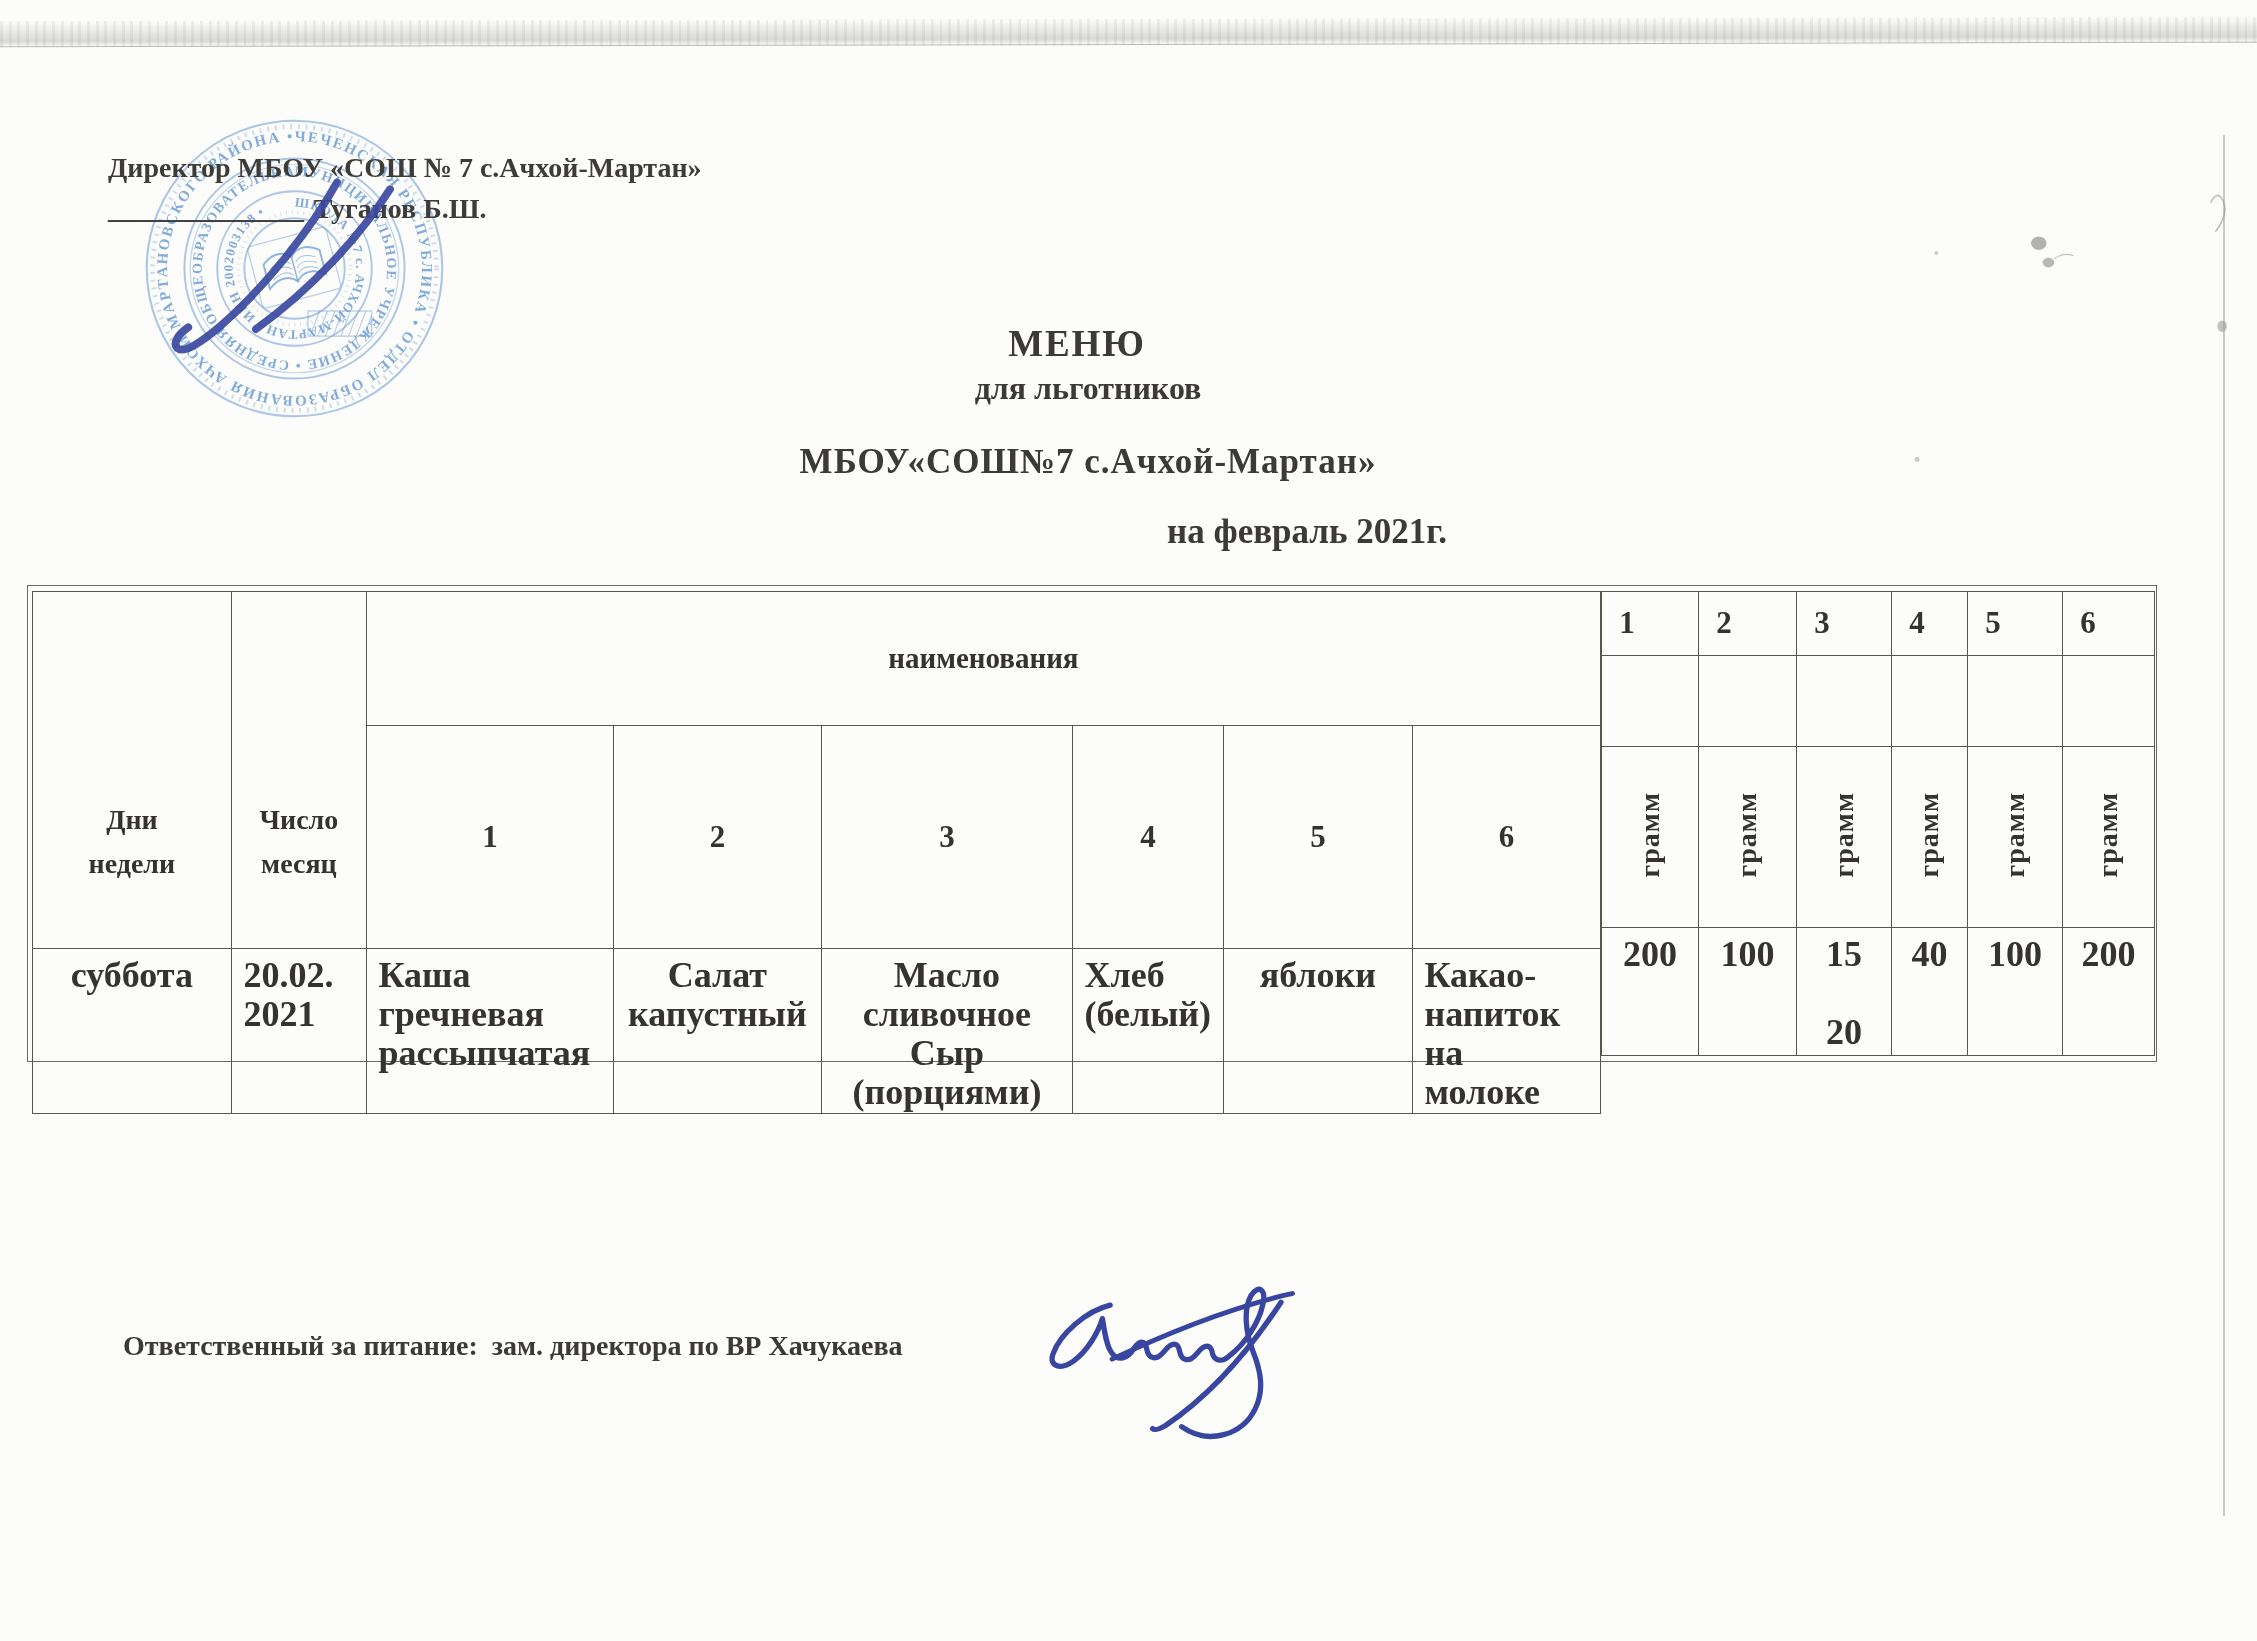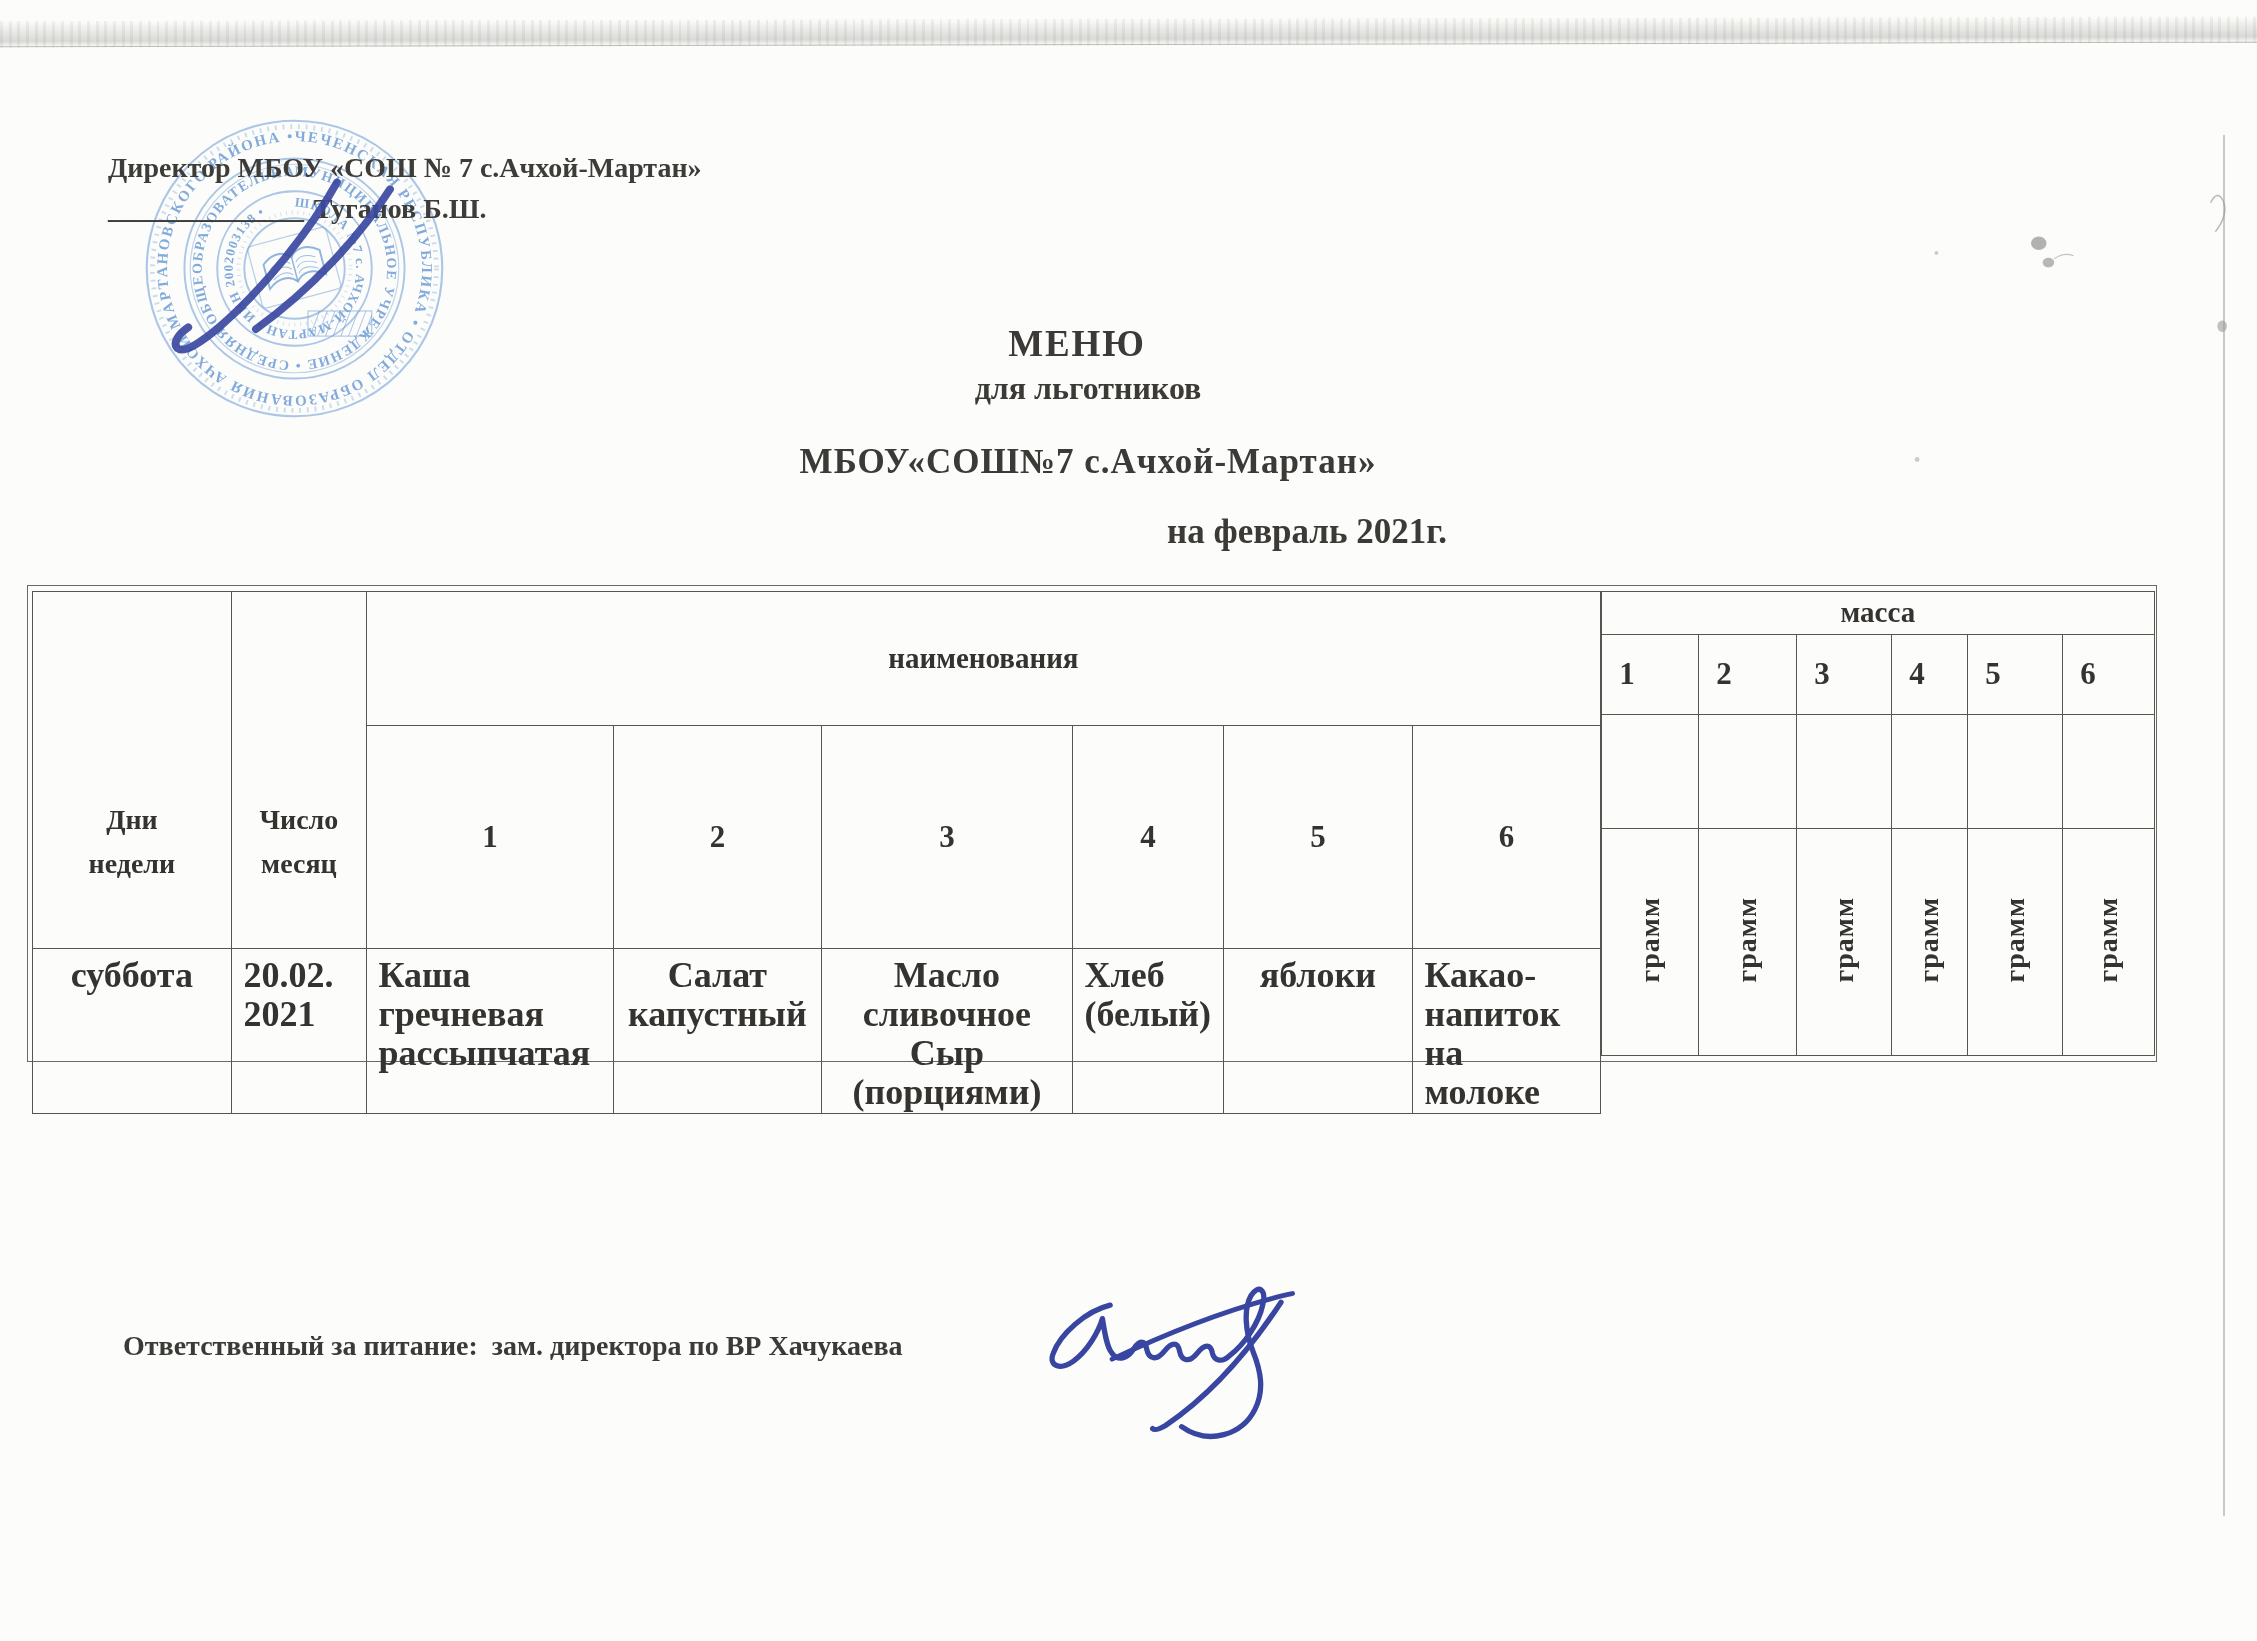--- a/index.html
+++ b/index.html
@@ -184,23 +184,20 @@
     <table class="tbl-right">
       <colgroup>
         <col style="width:97px">
           <col style="width:98px">
           <col style="width:95px">
         <col style="width:76px">
           <col style="width:95px">
           <col style="width:92px">
       </colgroup>
       <tbody>
-          <tr>
-        <td class="c-massa" colspan="6"><span>масса</span></td>
-      </tr>
       <tr class="rr-nums">
         <td><span>1</span></td>
         <td><span>2</span></td>
         <td><span>3</span></td>
         <td><span>4</span></td>
         <td><span>5</span></td>
         <td><span>6</span></td>
       </tr>
       <tr class="rr-empty">
         <td></td>
@@ -211,20 +208,30 @@
         <td></td>
       </tr>
       <tr class="rr-gram">
         <td><span class="vtext">грамм</span></td>
         <td><span class="vtext">грамм</span></td>
         <td><span class="vtext">грамм</span></td>
         <td><span class="vtext">грамм</span></td>
         <td><span class="vtext">грамм</span></td>
         <td><span class="vtext">грамм</span></td>
       </tr>
+      <tr class="r-data">
+        <td class="cell-mass"><span>200</span></td>
+        <td class="cell-mass"><span>100</span></td>
+        <td class="cell-mass"><span>15
+
+20</span></td>
+        <td class="cell-mass"><span>40</span></td>
+        <td class="cell-mass"><span>100</span></td>
+        <td class="cell-mass"><span>200</span></td>
+      </tr>
     </tbody>
       </table>
   </div>
 </div>
 
 <div class="footer-label">Ответственный за питание:  зам. директора по ВР Хачукаева</div>
 
 <svg class="ink" viewBox="0 0 2338 1700">
 
   <g stroke="#3b49a0" fill="none" stroke-linecap="round" opacity=".92">

